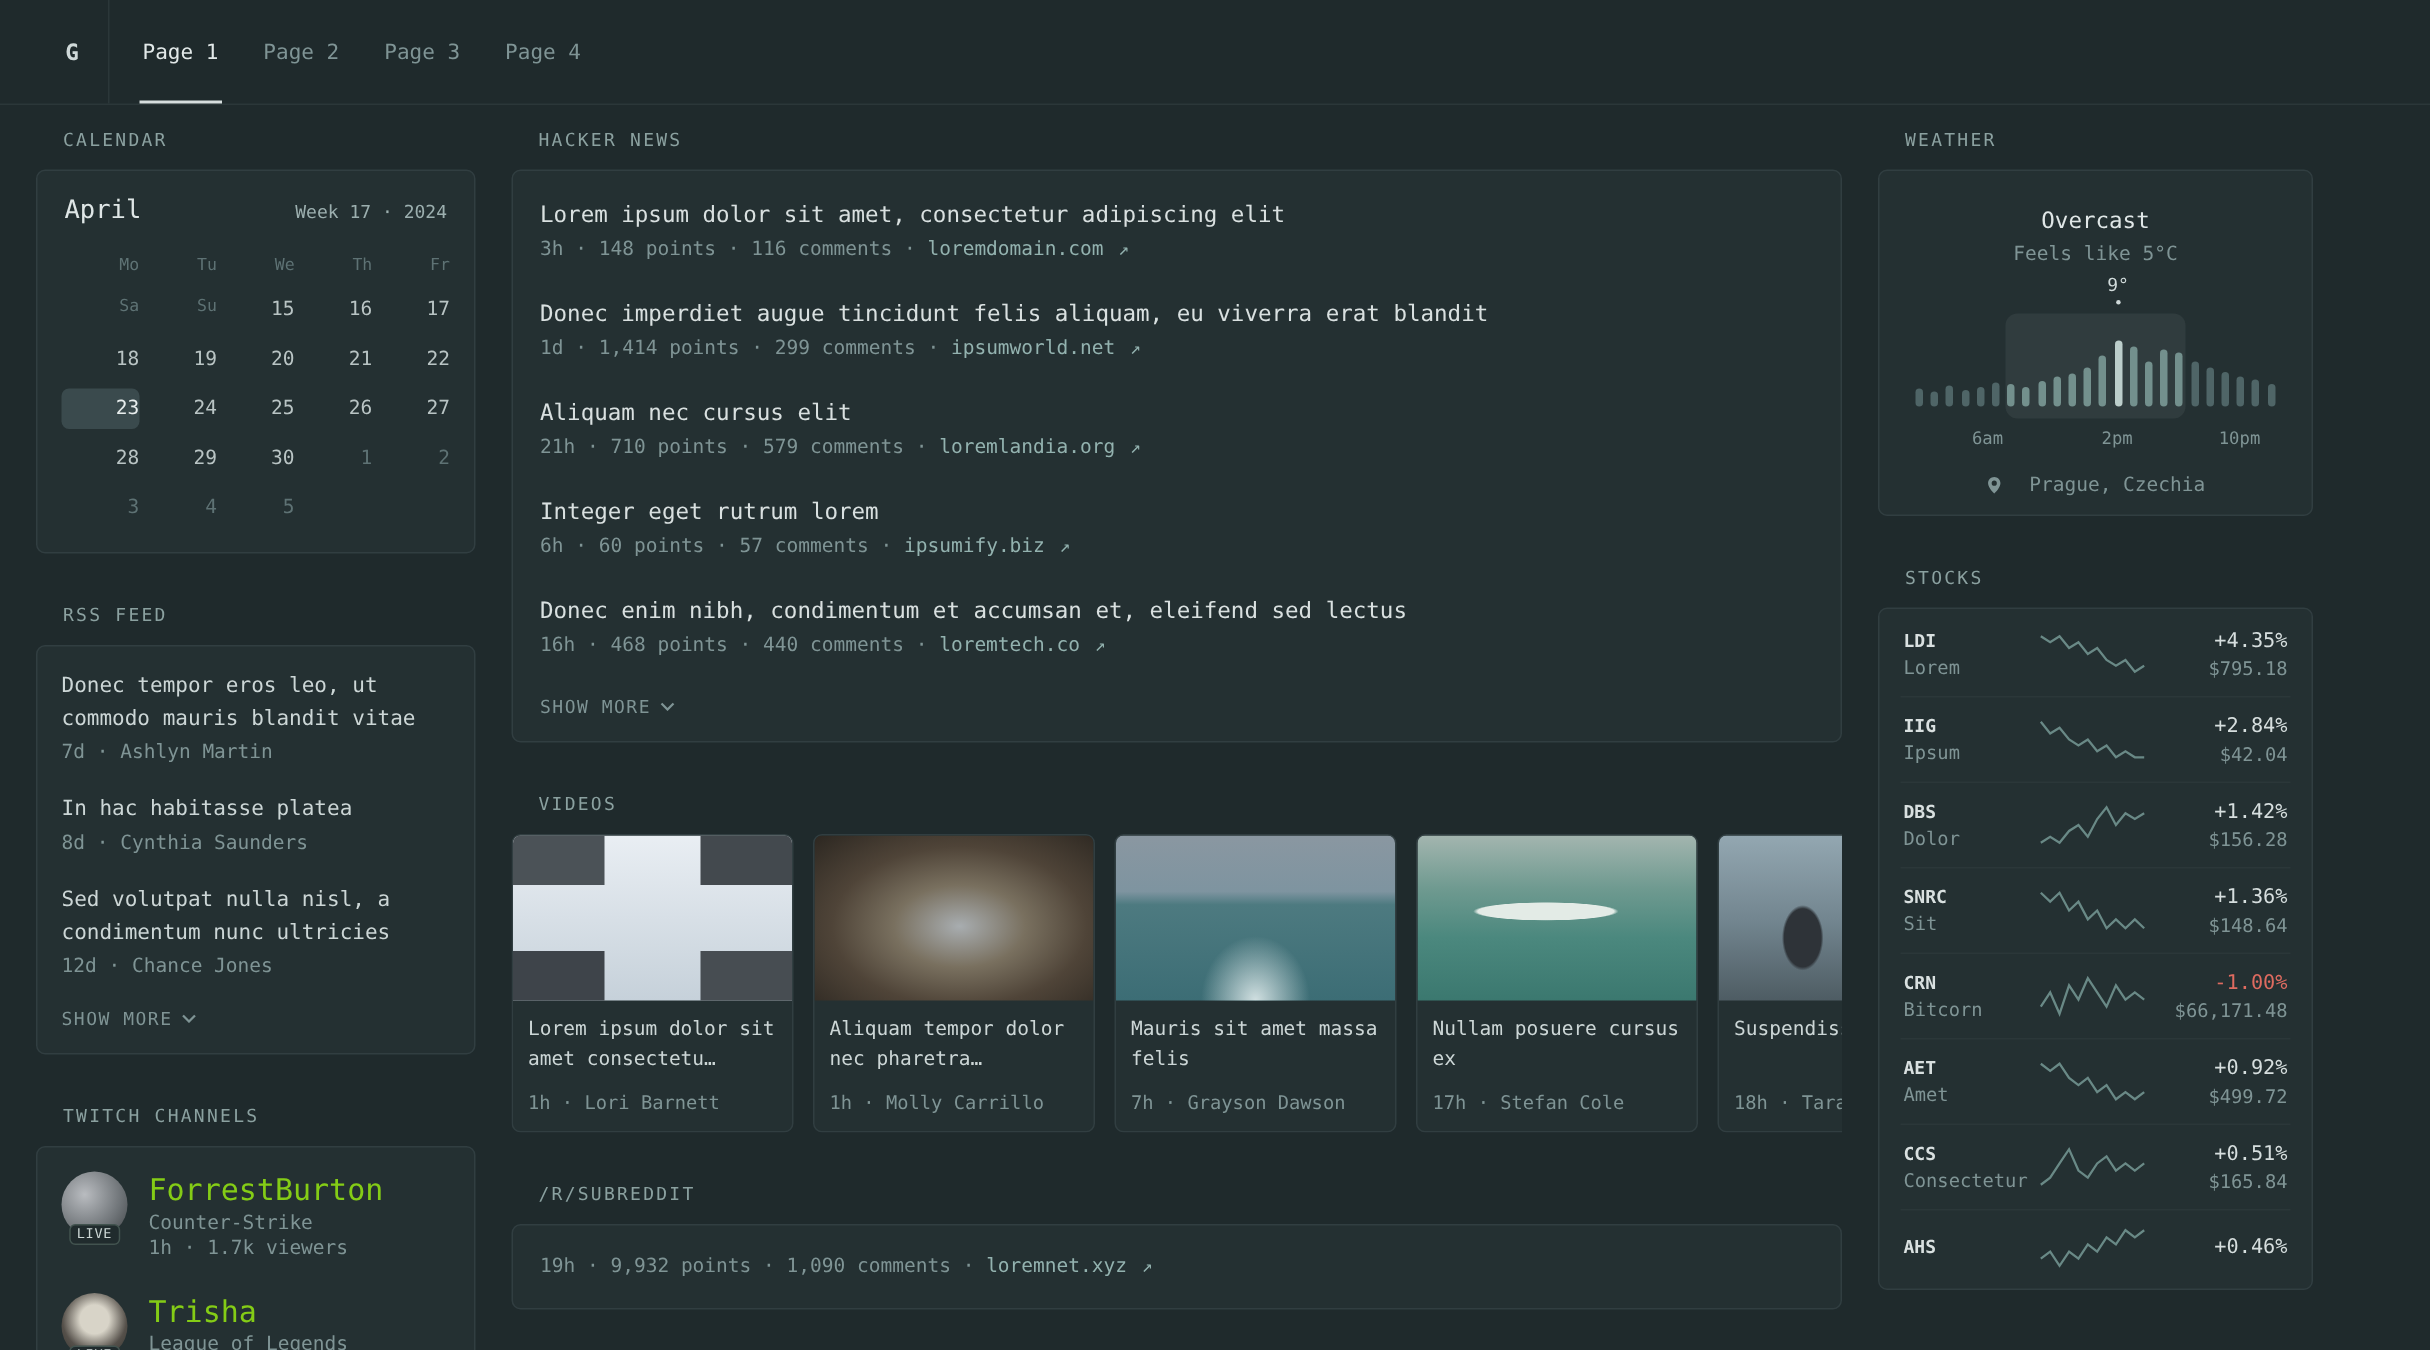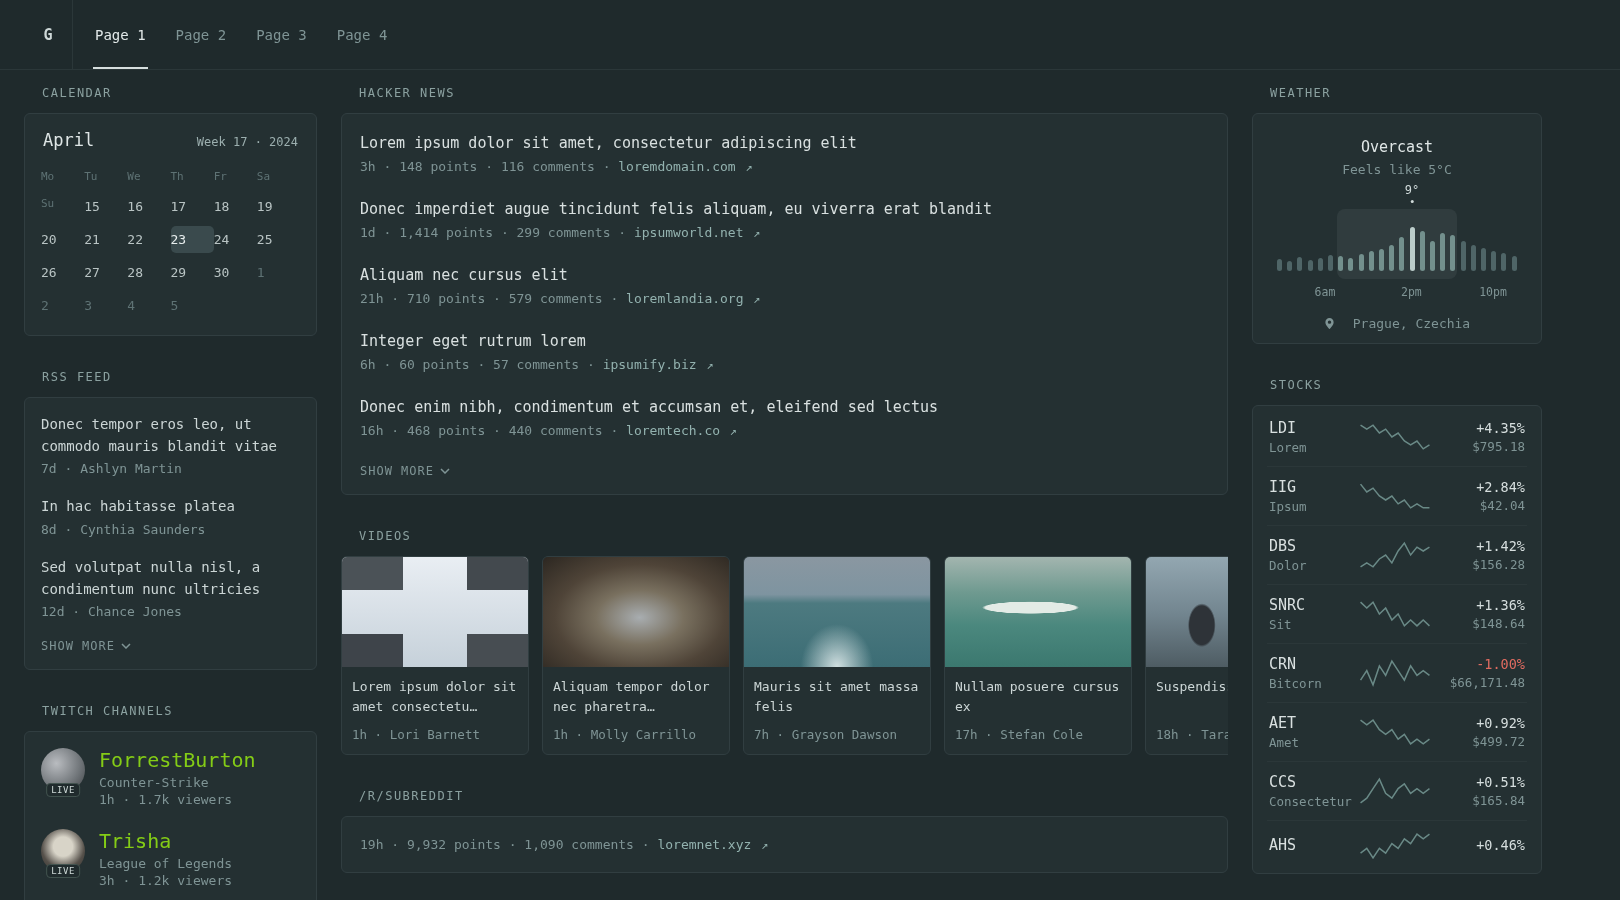--- a/index.html
+++ b/index.html
@@ -32,21 +32,21 @@
   .tab.active::after{content:"";position:absolute;left:0;right:0;bottom:0;height:2px;background:#d6dede}
   
   .main{display:grid;grid-template-columns:293px 887px 290px;column-gap:24px;padding-left:24px;height:830px;overflow:hidden;align-items:start}
   .sec{font-size:12px;letter-spacing:1.5px;color:var(--sec);margin:34px 0 13px 18px}
   .col > .sec:first-child{margin-top:16px}
   .card{background:var(--card);border:1px solid var(--border);border-radius:6px;padding:16px}
   
   .cal-head{display:flex;justify-content:space-between;align-items:baseline;margin-bottom:16px;padding:0 2px}
   .cal-month{font-size:17px;color:#dfe6e6}
   .cal-week{font-size:12px;color:#9cafaf}
-  .cal-grid{display:grid;grid-template-columns:repeat(6,1fr);row-gap:6px;text-align:left}
+  .cal-grid{display:grid;grid-template-columns:repeat(5,1fr);row-gap:6px;text-align:right}
   .wd{color:var(--dimmer);font-size:11px;padding:4px 0}
   .cell{color:#b9c4c4;font-size:13px;padding:6px 0;border-radius:5px}
   .cell.sel{background:var(--sel-bg);color:#e8eeee}
   .cell.dim{color:var(--dimmer)}
   
   .rss-item{margin-bottom:20px}
   .rss-item .title{font-size:14px;line-height:1.55;color:#ccd6d6;margin-bottom:4px;cursor:pointer}
   .meta{font-size:13px;color:var(--dim)}
   .show-more{display:flex;align-items:center;justify-content:flex-start;gap:6px;font-size:12px;letter-spacing:1px;color:var(--dim);cursor:pointer;margin-top:4px}
   .chev{width:10px;height:6px;stroke:var(--dim);fill:none;stroke-width:1.5}
@@ -105,21 +105,21 @@
   .wx-peak-dot{width:3px;height:3px;border-radius:50%;background:#cfd9d9;margin:3px auto 0}
   .wx-times{position:relative;height:15px;margin:14px 8px 0;font-size:11.5px;color:var(--dim)}
   .wx-times span{position:absolute;transform:translateX(-50%)}
   .wx-loc{display:flex;align-items:center;justify-content:center;gap:18px;margin-top:16px;font-size:13px;color:var(--dim)}
   .pin{width:11px;height:13px;fill:var(--dim)}
   
   .stocks-card{padding:2px 14px}
   .stock-row{display:flex;align-items:center;justify-content:space-between;padding:11px 2px;cursor:pointer}
   .stock-row + .stock-row{border-top:1px solid #2b3739}
   .stock-id{width:88px}
-  .sym{font-size:15px;font-weight:normal;color:#d9e0e0;margin-bottom:3px}
+  .sym{font-size:12px;font-weight:bold;color:#d9e0e0;margin-bottom:3px}
   .sname{font-size:12.5px;color:var(--dim)}
   .spark{width:72px;height:28px;flex:none}
   .spark polyline{fill:none;stroke:#6e8e8b;stroke-width:1.4;opacity:.95}
   .stock-val{width:92px;text-align:right}
   .chg{font-size:13.5px;color:#d6dede;margin-bottom:3px}
   .chg.neg{color:var(--red)}
   .price{font-size:12.5px;color:var(--dim)}
 </style>
 </head>
 <body>

